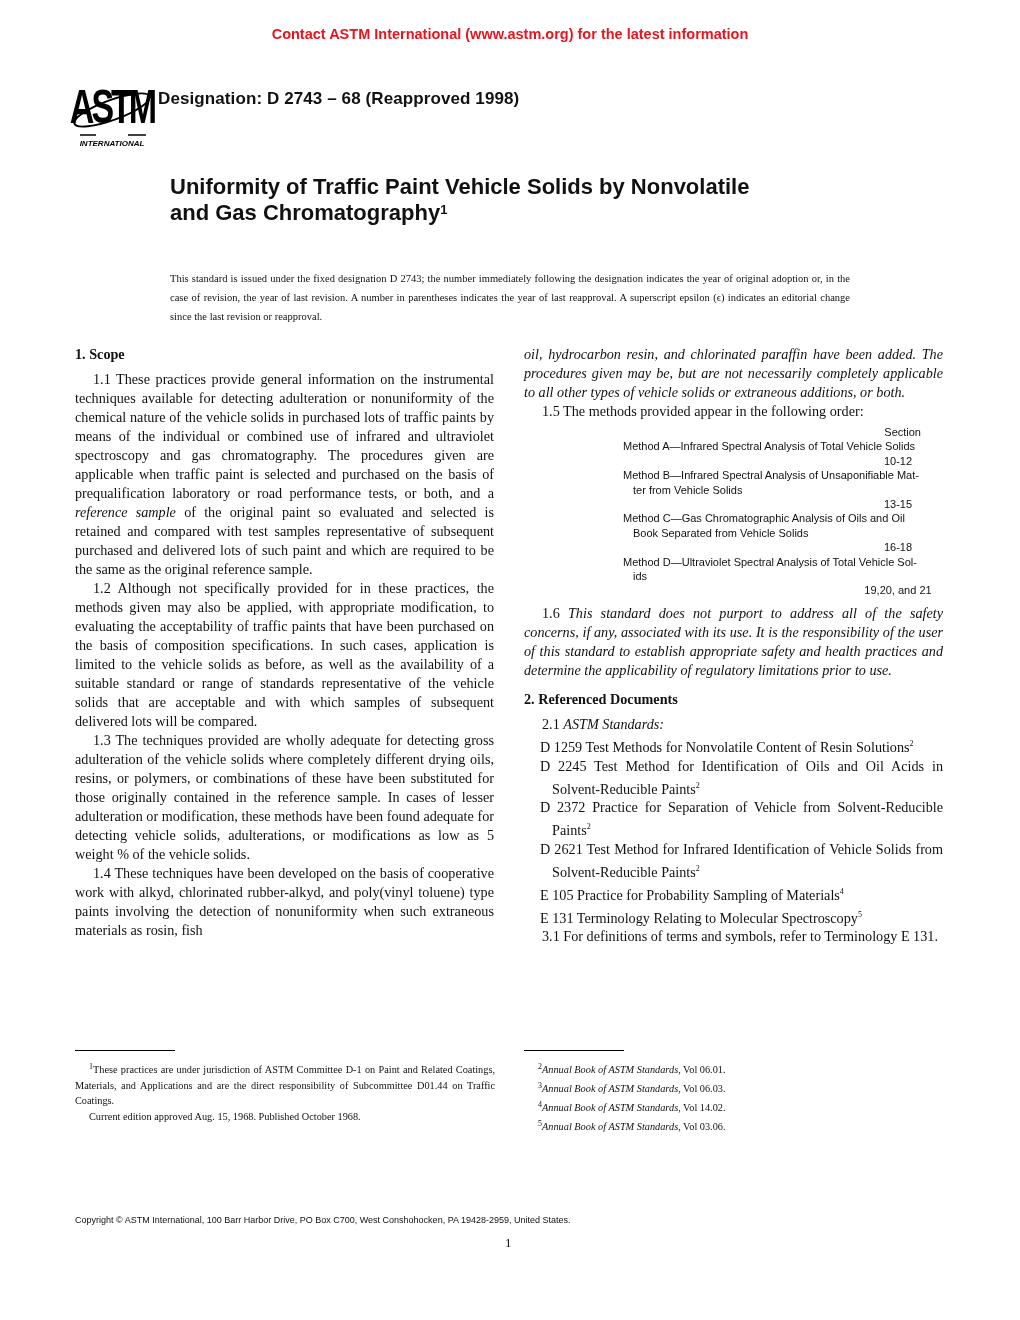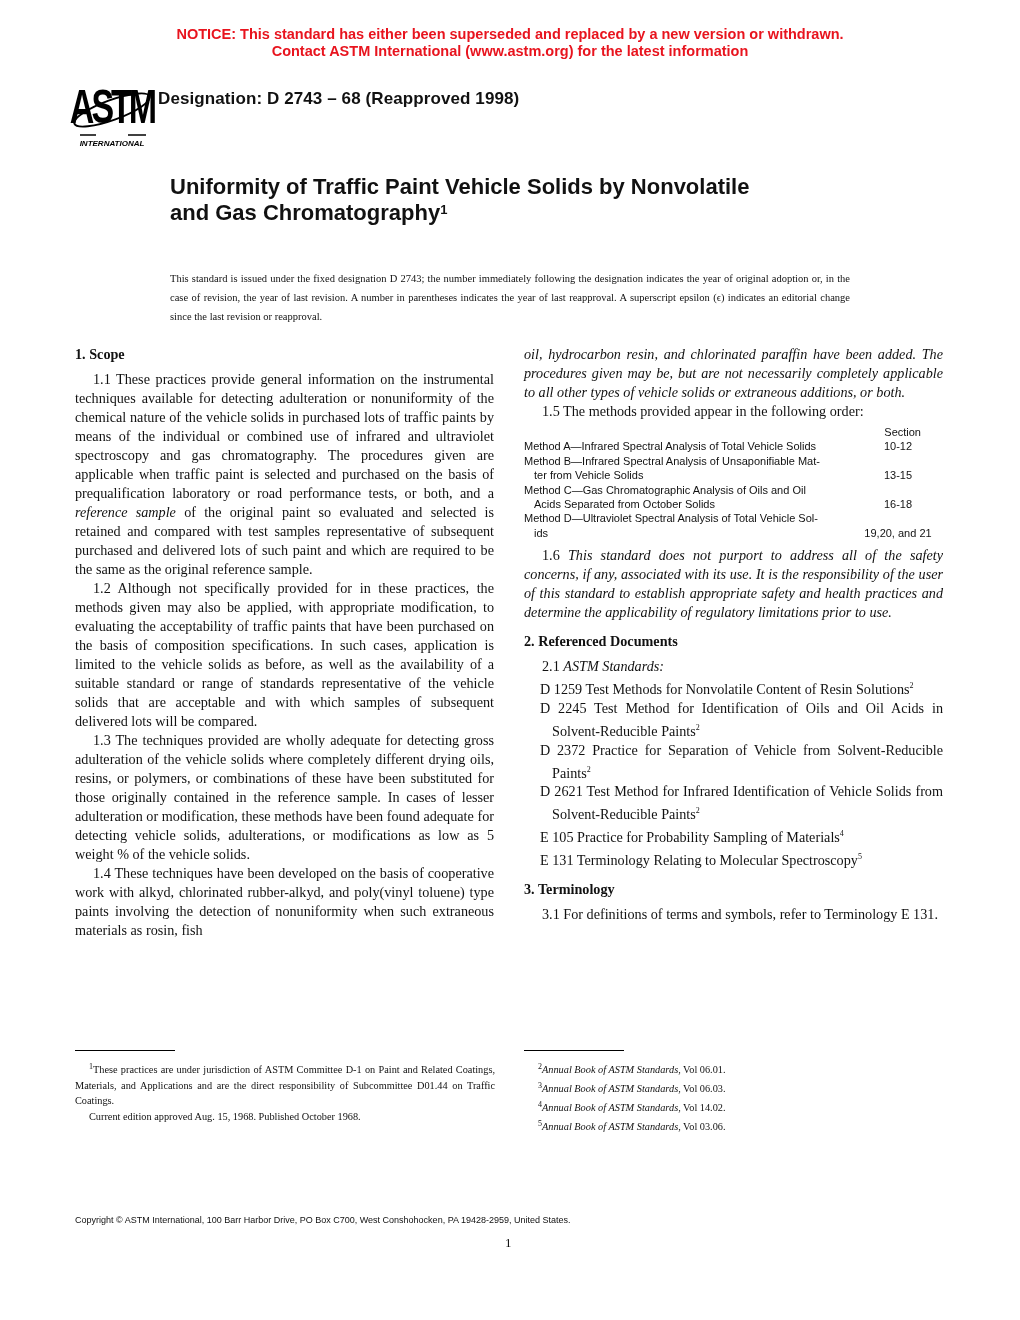--- a/index.html
+++ b/index.html
@@ -23,42 +23,41 @@
   .col { position: absolute; top: 345px; font-size: 14.2px; line-height: 19px; text-align: justify; }
   .col-left { left: 75px; width: 419px; }
   .col-right { left: 524px; width: 419px; }
   .col p { margin: 0; }
   .col p.ind { text-indent: 18px; }
   .col h2 { font-size: 14.2px; font-weight: bold; margin: 0 0 6px 0; line-height: 19px; }
   .col h2.sp { margin-top: 10px; }
 
   .methods { font-size: 11px; line-height: 14.4px; margin: 0; text-align: left; }
   .methods .sec-head { text-align: right; padding-right: 22px; }
-  .mrow { display: flex; justify-content: space-between; align-items: flex-end; }
+  .mrow { display: flex; justify-content: space-between; align-items: flex-end; flex-direction: column; }
   .mrow .mtext { width: 320px; }
   .mrow .mtext .cont { padding-left: 10px; display: block; }
   .mrow .msec { width: 90px; text-align: center; }
 
   .ref { padding-left: 28px; text-indent: -12px; margin: 0; }
   .ref sup, .fn sup { font-size: 8px; }
 
   .fn-rule { position: absolute; top: 1050px; height: 1px; background: #000; width: 100px; }
   .fn-block { position: absolute; top: 1059px; font-size: 10.3px; line-height: 15.5px; }
   .fn-left { left: 75px; width: 420px; text-align: justify; }
   .fn-right { left: 538px; width: 400px; }
   .fn p { margin: 0; }
 
   .copyright { position: absolute; top: 1215px; left: 75px; font-size: 9px; color: #111; }
   .pagenum { position: absolute; top: 1235px; left: 505px; font-size: 13px; }
 </style>
 </head>
 <body>
 
 <div class="notice sans">
-  <div>NOTICE: This standard has either been superseded and replaced by a new version or withdrawn.</div>
   <div>Contact ASTM International (www.astm.org) for the latest information</div>
 </div>
 
 <div class="logo">
   <svg width="96" height="70" viewBox="0 0 96 70">
     <ellipse cx="46" cy="32" rx="40" ry="10" fill="none" stroke="#000" stroke-width="2" transform="rotate(-20 46 32)"></ellipse>
     <text x="46" y="46" text-anchor="middle" font-family="Liberation Sans, sans-serif" font-weight="bold" font-size="34" fill="#000" letter-spacing="-3" transform="scale(1,1.4) translate(0,-14)">ASTM</text>
     <line x1="14" y1="57" x2="30" y2="57" stroke="#000" stroke-width="1.5"></line>
     <line x1="62" y1="57" x2="80" y2="57" stroke="#000" stroke-width="1.5"></line>
     <text x="46" y="68" text-anchor="middle" font-family="Liberation Sans, sans-serif" font-weight="bold" font-style="italic" font-size="8" fill="#000">INTERNATIONAL</text>
@@ -92,41 +91,40 @@
     <div class="sec-head">Section</div>
     <div class="mrow">
       <div class="mtext"><span>Method A—Infrared Spectral Analysis of Total Vehicle Solids</span></div>
       <div class="msec">10-12</div>
     </div>
     <div class="mrow">
       <div class="mtext"><span>Method B—Infrared Spectral Analysis of Unsaponifiable Mat-</span><span class="cont">ter from Vehicle Solids</span></div>
       <div class="msec">13-15</div>
     </div>
     <div class="mrow">
-      <div class="mtext"><span>Method C—Gas Chromatographic Analysis of Oils and Oil</span><span class="cont">Acids Separated from October Solids</span></div>
+      <div class="mtext"><span>Method C—Gas Chromatographic Analysis of Oils and Oil</span><span class="cont">Book Separated from Vehicle Solids</span></div>
       <div class="msec">16-18</div>
     </div>
     <div class="mrow">
       <div class="mtext"><span>Method D—Ultraviolet Spectral Analysis of Total Vehicle Sol-</span><span class="cont">ids</span></div>
       <div class="msec">19,20, and 21</div>
     </div>
   </div>
 
   <p class="ind" style="margin-top:6px;"><span>1.6 </span><em>This standard does not purport to address all of the safety concerns, if any, associated with its use. It is the responsibility of the user of this standard to establish appropriate safety and health practices and determine the applicability of regulatory limitations prior to use.</em></p>
 
   <h2 class="sp">2.  Referenced Documents</h2>
   <p class="ind"><span>2.1 </span><em>ASTM Standards:</em></p>
   <p class="ref"><span>D 1259 Test Methods for Nonvolatile Content of Resin Solutions</span><sup>2</sup></p>
   <p class="ref"><span>D 2245 Test Method for Identification of Oils and Oil Acids in Solvent-Reducible Paints</span><sup>2</sup></p>
   <p class="ref"><span>D 2372 Practice for Separation of Vehicle from Solvent-Reducible Paints</span><sup>2</sup></p>
   <p class="ref"><span>D 2621 Test Method for Infrared Identification of Vehicle Solids from Solvent-Reducible Paints</span><sup>2</sup></p>
   <p class="ref"><span>E 105 Practice for Probability Sampling of Materials</span><sup>4</sup></p>
   <p class="ref"><span>E 131 Terminology Relating to Molecular Spectroscopy</span><sup>5</sup></p>
 
-  <h2 class="sp">3.  Terminology</h2>
   <p class="ind" style="text-align-last:left;">3.1 For definitions of terms and symbols, refer to Terminology E 131.</p>
 </div>
 
 <div class="fn-rule" style="left:75px;"></div>
 <div class="fn-rule" style="left:524px;"></div>
 
 <div class="fn fn-block fn-left serif">
   <p style="text-indent:14px;"><sup>1</sup><span>These practices are under jurisdiction of ASTM Committee D-1 on Paint and Related Coatings, Materials, and Applications and are the direct responsibility of Subcommittee D01.44 on Traffic Coatings.</span></p>
   <p style="text-indent:14px;">Current edition approved Aug. 15, 1968. Published October 1968.</p>
 </div>

